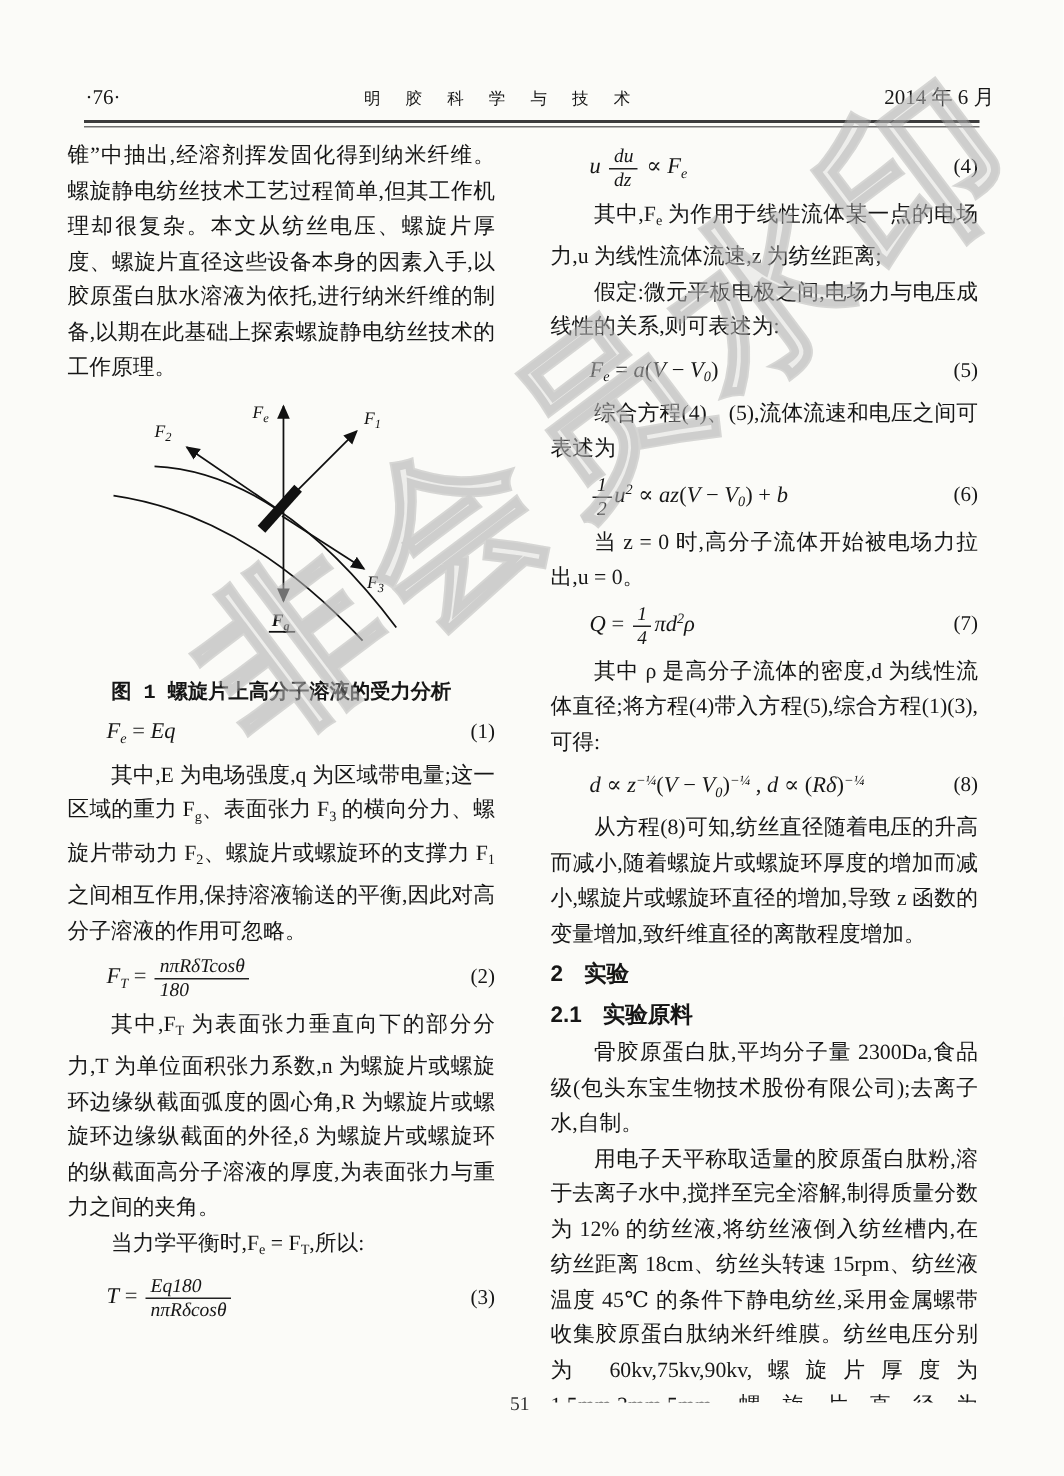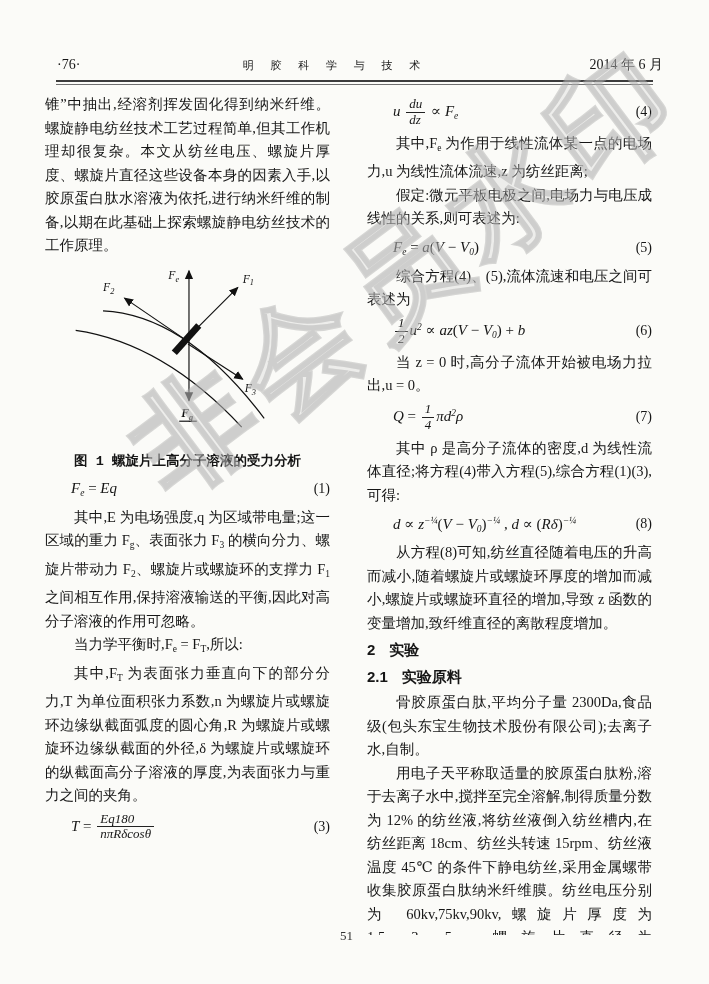--- a/index.html
+++ b/index.html
@@ -93,23 +93,27 @@
       <figcaption class="fig-cap">图 1  螺旋片上高分子溶液的受力分析</figcaption>
     </figure>
 
     <div class="eq">
       <span class="eq-body"><i>F</i><sub><i>e</i></sub><span> = </span><i>E</i><i>q</i></span>
       <span class="eq-no">(1)</span>
     </div>
 
     <p class="body-p indent">其中,E 为电场强度,q 为区域带电量;这一区域的重力 F<sub>g</sub>、表面张力 F<sub>3</sub> 的横向分力、螺旋片带动力 F<sub>2</sub>、螺旋片或螺旋环的支撑力 F<sub>1</sub> 之间相互作用,保持溶液输送的平衡,因此对高分子溶液的作用可忽略。</p>
 
+    <div class="eq">
+      <span class="eq-body"><i>F</i><sub><i>T</i></sub><span> = </span><span class="frac"><span class="fnum"><i>nπRδTcosθ</i></span><span class="fden"><i>180</i></span></span></span>
+      <span class="eq-no">(2)</span>
+    </div>
 
+    <p class="body-p indent">其中,F<sub>T</sub> 为表面张力垂直向下的部分分力,T 为单位面积张力系数,n 为螺旋片或螺旋环边缘纵截面弧度的圆心角,R 为螺旋片或螺旋环边缘纵截面的外径,δ 为螺旋片或螺旋环的纵截面高分子溶液的厚度,为表面张力与重力之间的夹角。</p>
     <p class="body-p indent">当力学平衡时,F<sub>e</sub> = F<sub>T</sub>,所以:</p>
-    <p class="body-p indent">其中,F<sub>T</sub> 为表面张力垂直向下的部分分力,T 为单位面积张力系数,n 为螺旋片或螺旋环边缘纵截面弧度的圆心角,R 为螺旋片或螺旋环边缘纵截面的外径,δ 为螺旋片或螺旋环的纵截面高分子溶液的厚度,为表面张力与重力之间的夹角。</p>
 
     <div class="eq">
       <span class="eq-body"><i>T</i><span> = </span><span class="frac"><span class="fnum"><i>Eq180</i></span><span class="fden"><i>nπRδcosθ</i></span></span></span>
       <span class="eq-no">(3)</span>
     </div>
 
   </div>
 
   <div class="col col-right">
     <div class="eq">

